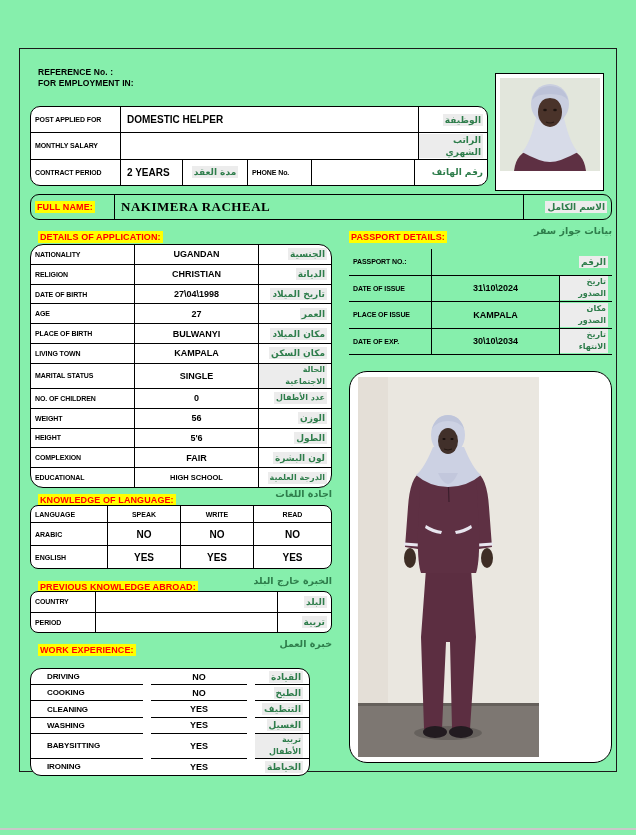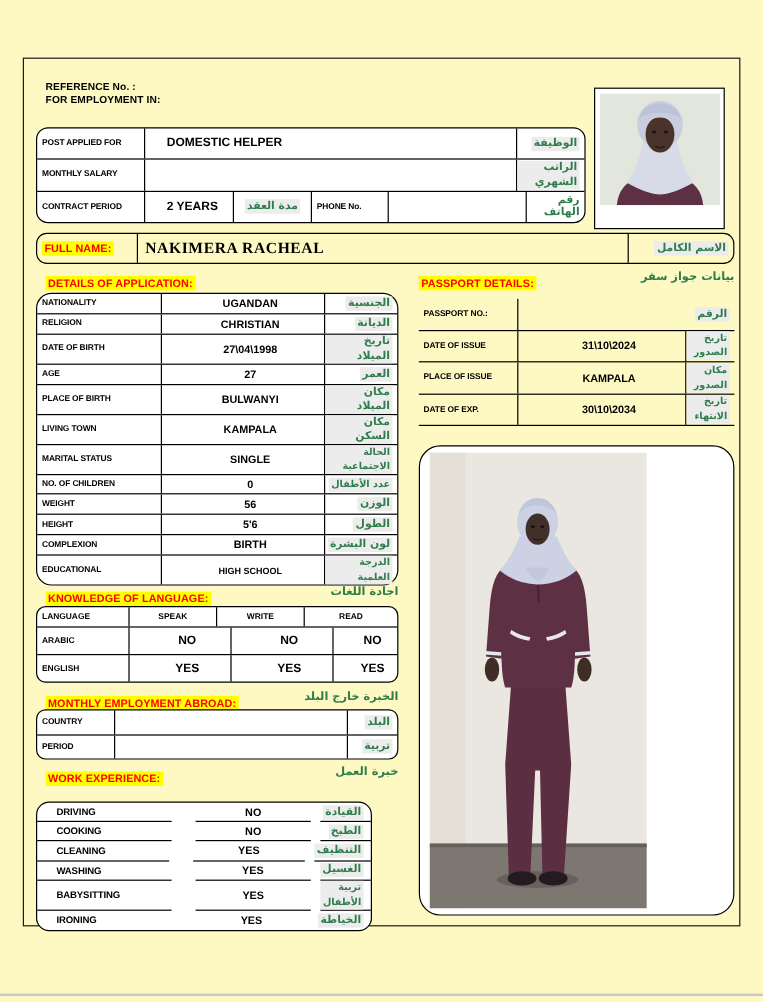--- a/index.html
+++ b/index.html
@@ -1,33 +1,33 @@
 <!DOCTYPE html>
 <html><head>
 <meta charset="utf-8">
 <style>
   * { margin:0; padding:0; box-sizing:border-box; }
   html,body { background:#fff; }
   .page {
-    position:relative; width:636px; height:835px; background:#fef9c3;
+    position:relative; width:636px; height:835px; background:#86efac;
     font-family:"Liberation Sans", sans-serif; color:#000; overflow:hidden;
   }
   .abs { position:absolute; }
   .outer-border { left:19px; top:48px; width:598px; height:724px; border:1.6px solid #1b1b1b; }
 
   .ref-block { left:38px; top:67px; font-size:8.5px; font-weight:bold; line-height:11px; letter-spacing:.1px; }
 
   
   .rtab { border:1.3px solid #000; display:flex; flex-direction:column; background:#fff; }
   .trow { display:flex; flex:1; align-items:center; }
   .brow { border-bottom:1px solid #000; }
   .cell { height:100%; display:flex; align-items:center; overflow:hidden; }
   .cr { border-right:1px solid #000; }
   .lbl { font-size:7px; font-weight:bold; letter-spacing:-0.1px; }
-  .val { font-size:9px; font-weight:bold;margin-left:12px; }
+  .val { font-size:9px; font-weight:bold; }
   .ctr { justify-content:center; text-align:center; }
   .ar { font-family:"DejaVu Sans", sans-serif; color:#2e7d4b; font-size:9px; font-weight:bold; direction:rtl; }
   .ar-bg { background:#ececec; padding:0 2px; line-height:12px; }
   .right { justify-content:flex-end; }
   .pl4 { padding-left:4px; } .pr4 { padding-right:4px; } .pl6 { padding-left:6px; }
 
   .hl-heading { display:inline-block; background:#ffff00; color:#ff0000; font-size:9px; font-weight:bold; padding:1px 2px; letter-spacing:.1px; }
   .sec-ar { font-family:"DejaVu Sans", sans-serif; color:#2e7d4b; font-size:9.5px; font-weight:bold; direction:rtl; text-align:right; }
 
   
@@ -211,21 +211,21 @@
     </div>
     <div class="trow brow">
       <div class="cell cr lbl pl4 d-lbl">HEIGHT</div>
       <div class="cell cr val ctr d-val">5'6</div>
       <div class="cell d-ar right pr4">
           <span class="ar ar-bg">الطول</span>
         </div>
     </div>
     <div class="trow brow">
       <div class="cell cr lbl pl4 d-lbl">COMPLEXION</div>
-      <div class="cell cr val ctr d-val">BIRTH</div>
+      <div class="cell cr val ctr d-val">FAIR</div>
       <div class="cell d-ar right pr4">
           <span class="ar ar-bg">لون البشرة</span>
         </div>
     </div>
     <div class="trow">
       <div class="cell cr lbl pl4 d-lbl">EDUCATIONAL</div>
       <div class="cell cr val ctr d-val" style="font-size:7.5px">HIGH SCHOOL</div>
       <div class="cell d-ar right pr4">
           <span class="ar ar-bg" style="font-size:8px">الدرجة العلمية</span>
         </div>
@@ -279,21 +279,21 @@
       <div class="cell val ctr l-c4" style="font-size:10px">NO</div>
     </div>
     <div class="trow">
       <div class="cell cr hcell pl4 l-c1">ENGLISH</div>
       <div class="cell cr val ctr l-c2" style="font-size:10px">YES</div>
       <div class="cell cr val ctr l-c3" style="font-size:10px">YES</div>
       <div class="cell val ctr l-c4" style="font-size:10px">YES</div>
     </div>
   </div>
 
-  <div class="abs" style="left:38px;top:576px"><span class="hl-heading">MONTHLY EMPLOYMENT ABROAD:</span></div>
+  <div class="abs" style="left:38px;top:576px"><span class="hl-heading">PREVIOUS KNOWLEDGE ABROAD:</span></div>
   <div class="abs sec-ar" style="left:238px;top:575px;width:94px">الخبرة خارج البلد</div>
 
   <div class="abs rtab prev">
     <div class="trow brow">
       <div class="cell cr lbl pl4 pv-lbl">COUNTRY</div>
       <div class="cell cr val pv-val"></div>
       <div class="cell pv-ar right pr4">
           <span class="ar ar-bg">البلد</span>
         </div>
     </div>

